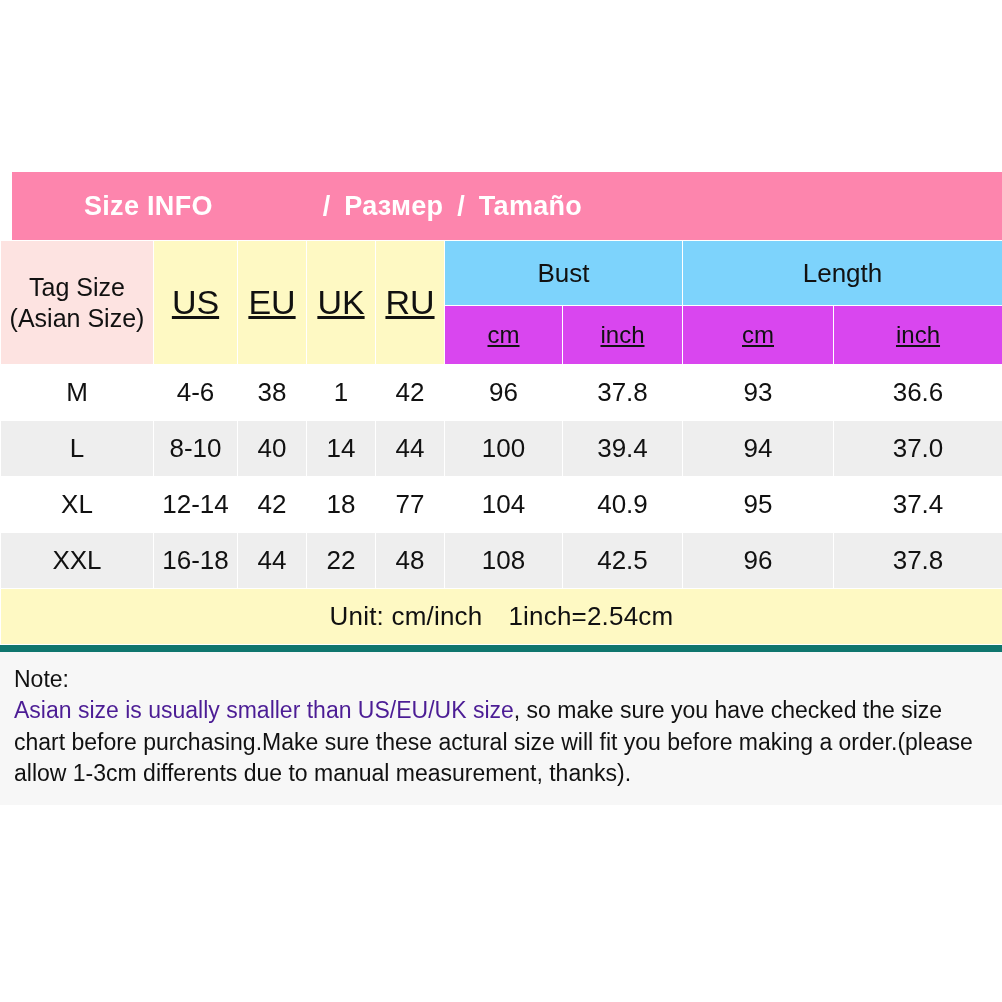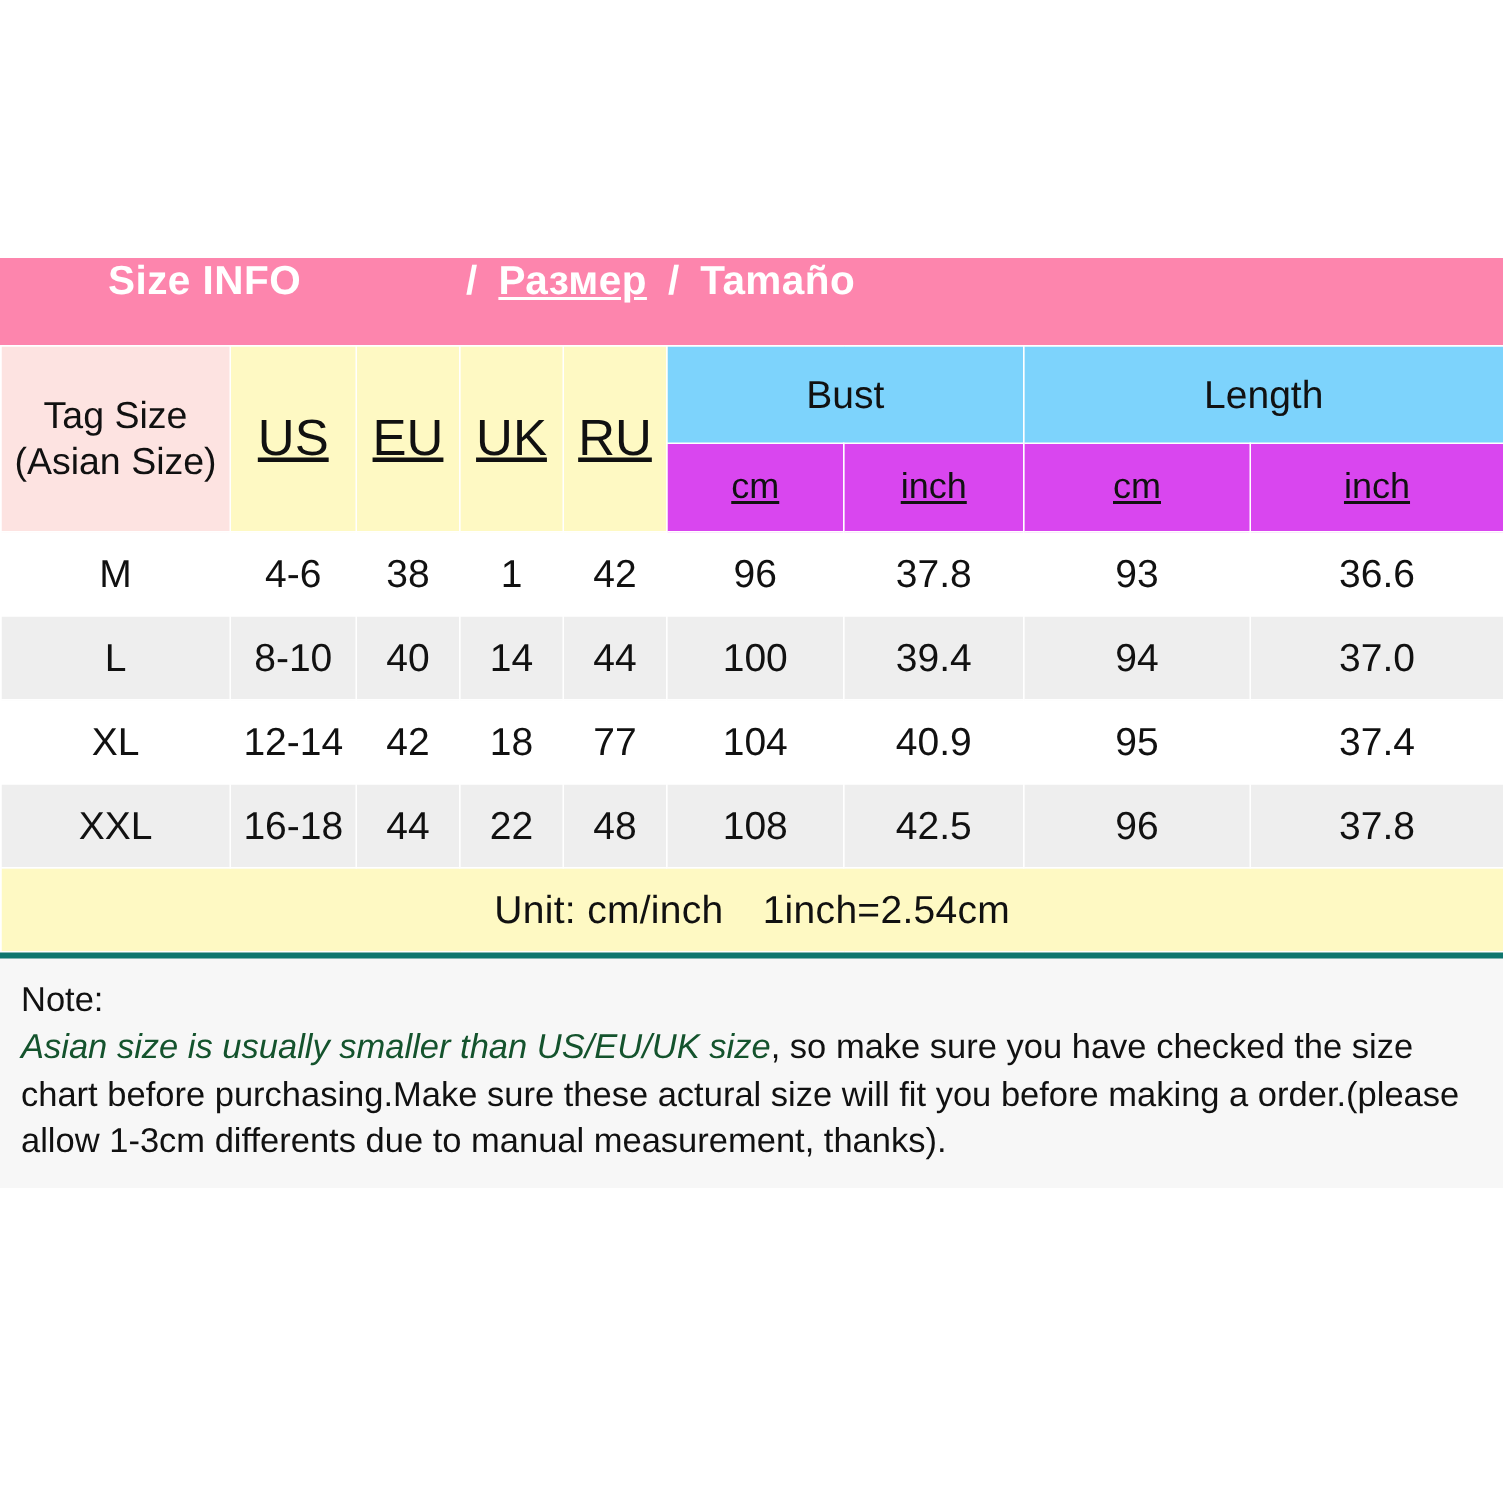--- a/index.html
+++ b/index.html
@@ -21,41 +21,42 @@
   }
   .chart-wrap {
     position: absolute;
     left: 0;
     top: 172px;
     width: 1002px;
   }
   
   .title-bar {
     background: #fd85ad;
-    height: 58px;
+    height: 68px;
     display: flex;
-    align-items: flex-start;
+    align-items: center;
     padding-left: 72px;
     box-sizing: border-box;
+    margin-left: 12px;
   }
   .title-bar .t {
     color: #ffffff;
     font-size: 27px;
     font-weight: bold;
     letter-spacing: 0.3px;
     white-space: pre;
   }
   .title-bar .sep {
     color: #ffffff;
     font-size: 27px;
     font-weight: bold;
     padding: 0 14px;
   }
   .t-size { margin-right: 96px; }
-  .t-razmer { margin-left: 0; text-decoration: underline; }
+  .t-razmer { margin-left: 0; }
   .t-tamano { margin-left: 0; }
 
   table.size {
     border-collapse: collapse;
     width: 1002px;
     table-layout: fixed;
     padding-left: 10px;
   }
   table.size td, table.size th {
     border: 1px solid #ffffff;
@@ -102,27 +103,27 @@
     background: #fef9c3;
     color: #ff2d2d;
     font-size: 25px;
     font-weight: bold;
     height: 50px;
     letter-spacing: 0.2px;
   }
   .unit-row .u2 { padding-left: 26px; }
   .note {
     background: #f7f7f7;
-    border-top: 4px solid #0f766e;
+    border-top: 7px solid #0f766e;
     padding: 12px 14px 16px 14px;
     font-size: 23px;
     line-height: 1.36;
     color: #111111;
   }
-  .note .red { color: #14532d; font-style: italic; }
+  .note .red { color: #4c1d95; }
   .note-label { display: block; }
   .note-body { display: block; }
 </style>
 </head>
 <body>
 
 <div class="page">
   <div class="chart-wrap">
 
     <div class="title-bar">

